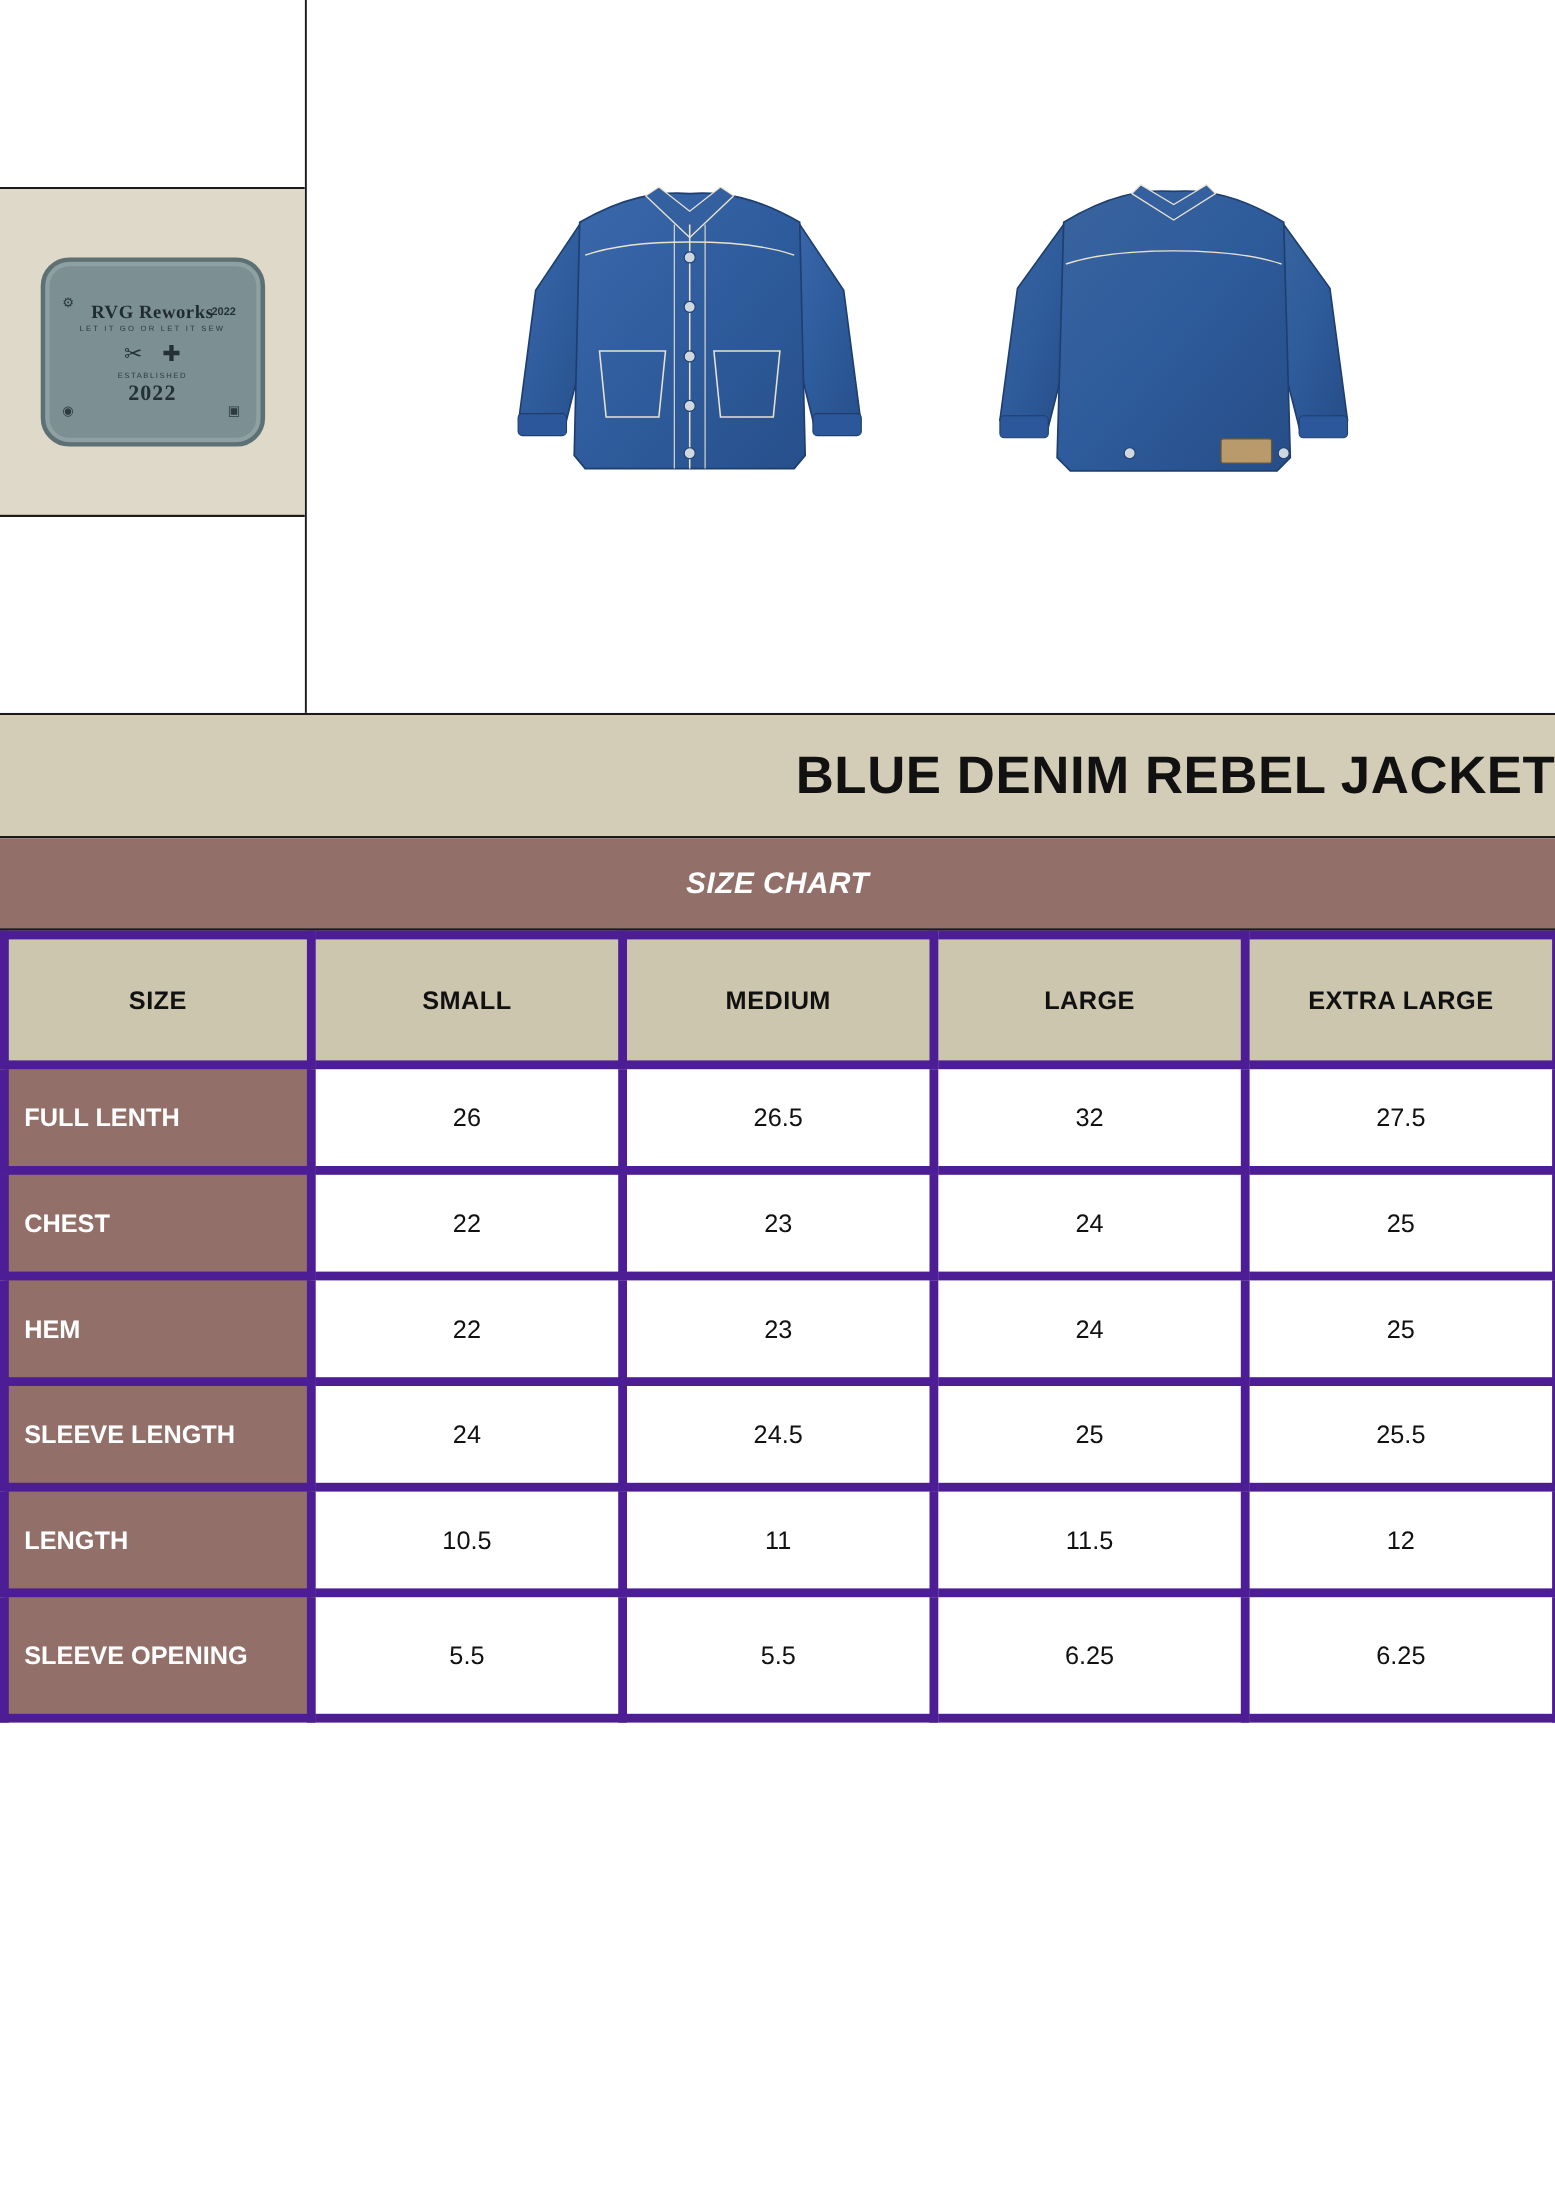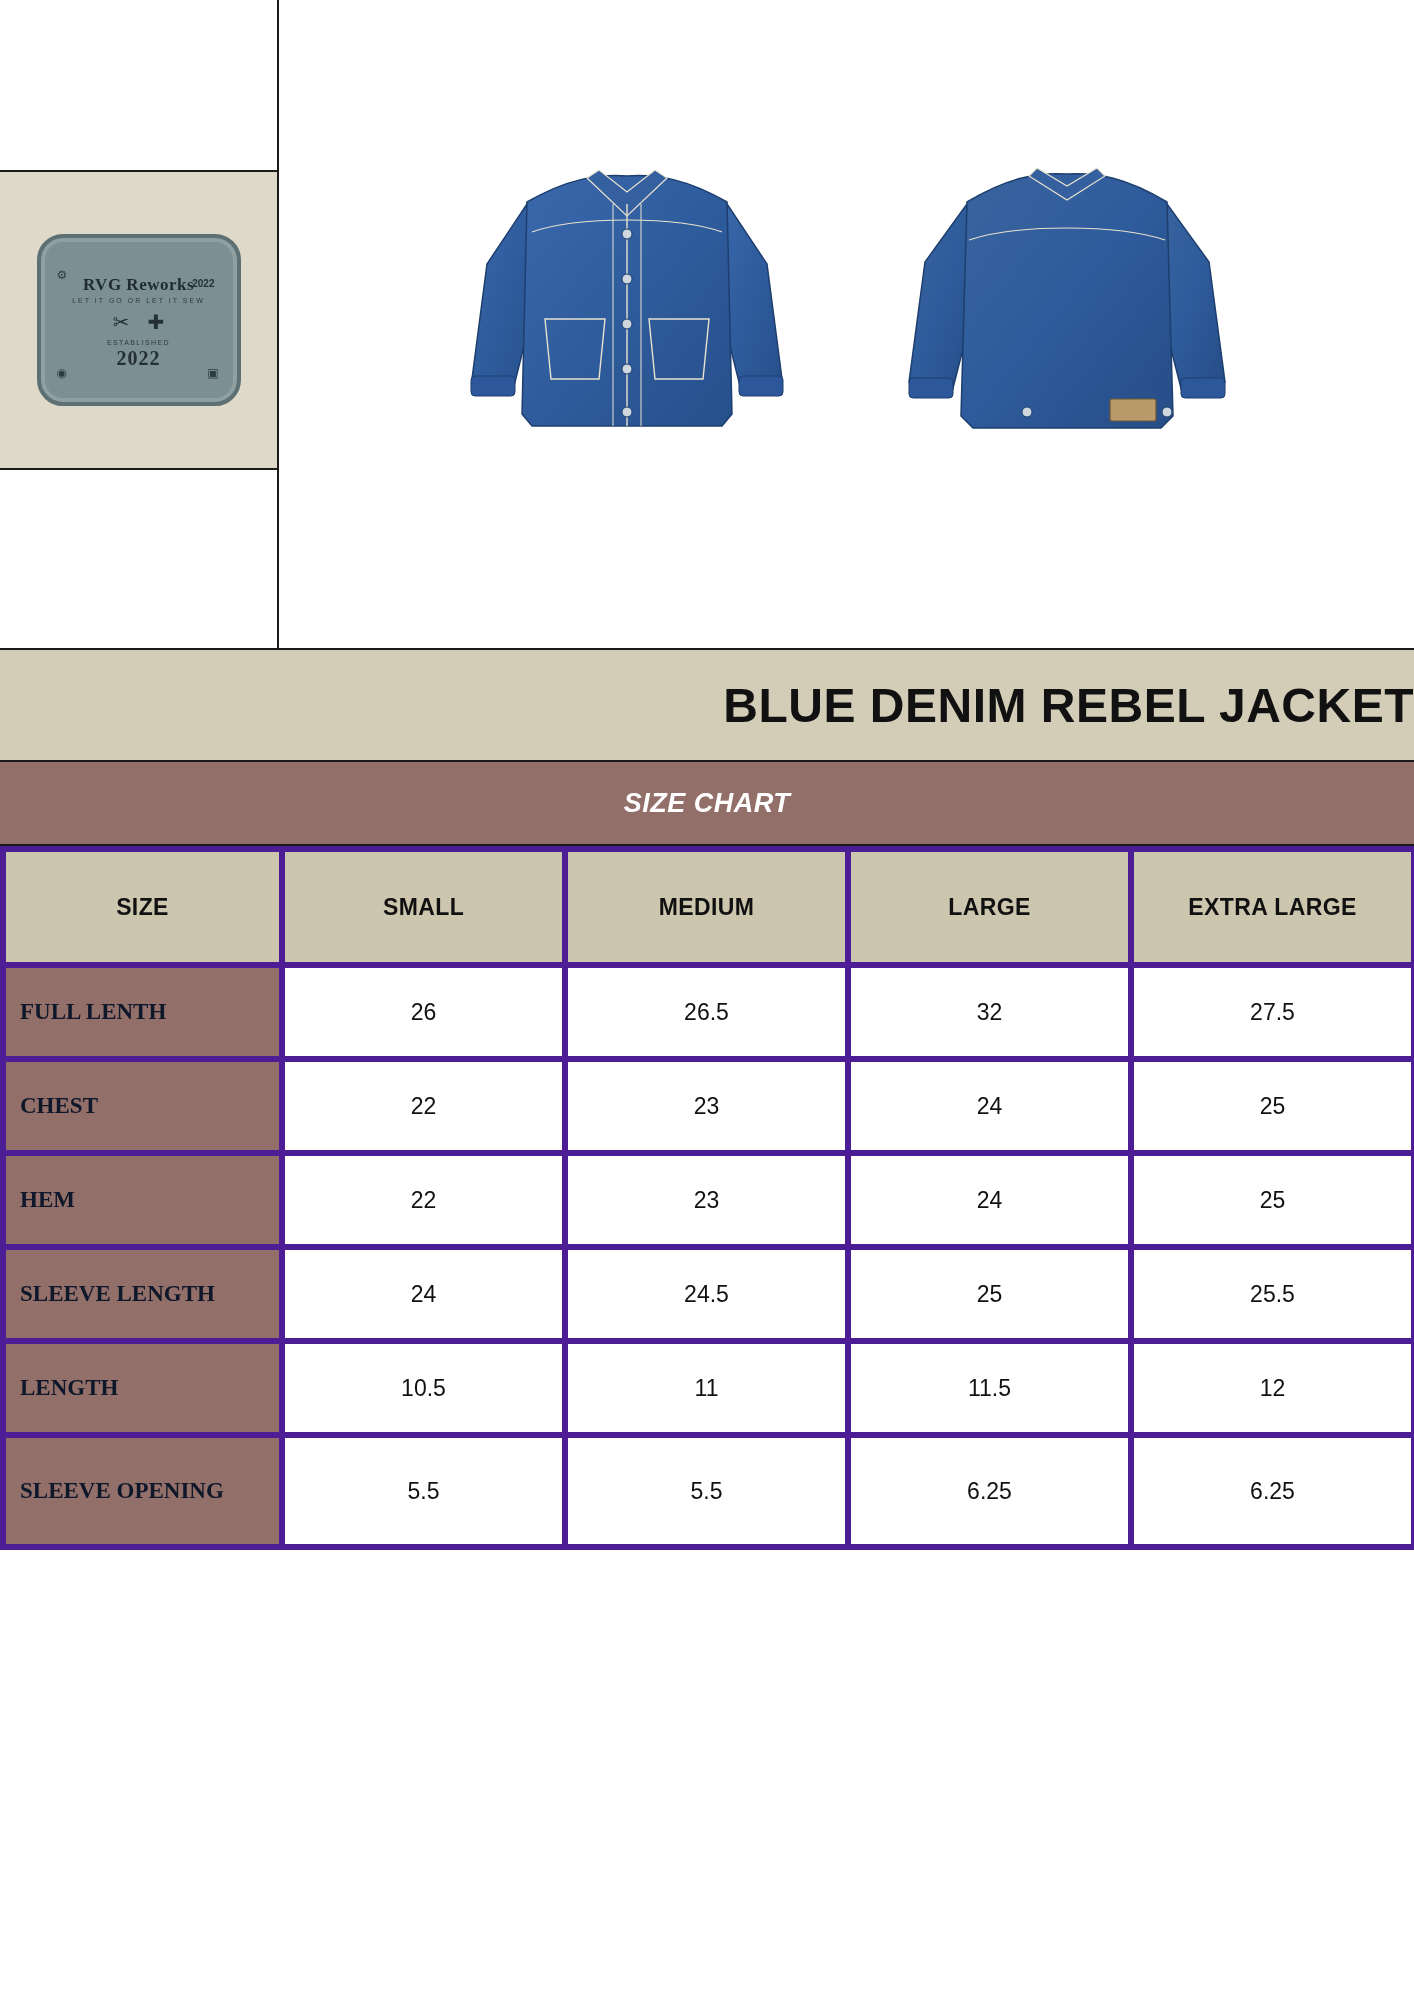--- a/index.html
+++ b/index.html
@@ -171,44 +171,43 @@
   }
 
   
   table.size-chart {
     width: 1414px;
     border-collapse: collapse;
     table-layout: fixed;
   }
   table.size-chart th,
   table.size-chart td {
-    border: 6px solid #4c1d95;
+    border: 8px solid #4c1d95;
     text-align: center;
     vertical-align: middle;
   }
   table.size-chart thead th {
     background: #cdc6ae;
     height: 108px;
     font-size: 23px;
     font-weight: bold;
     letter-spacing: .4px;
     color: #111111;
   }
   table.size-chart col.c-label { width: 279px; }
   table.size-chart col.c-val { width: 283px; }
 
   table.size-chart td.row-label {
     background: #927069;
-    color: #0f172a;
+    color: #ffffff;
     font-size: 23px;
     font-weight: bold;
     text-align: left;
     padding-left: 14px;
     line-height: 1.15;
-    font-family: Liberation Serif, serif;
   }
   table.size-chart td.val {
     background: #ffffff;
     font-size: 23px;
     color: #111111;
     height: 86px;
   }
   table.size-chart tr.tall td { height: 104px; }
 </style>
 </head>

